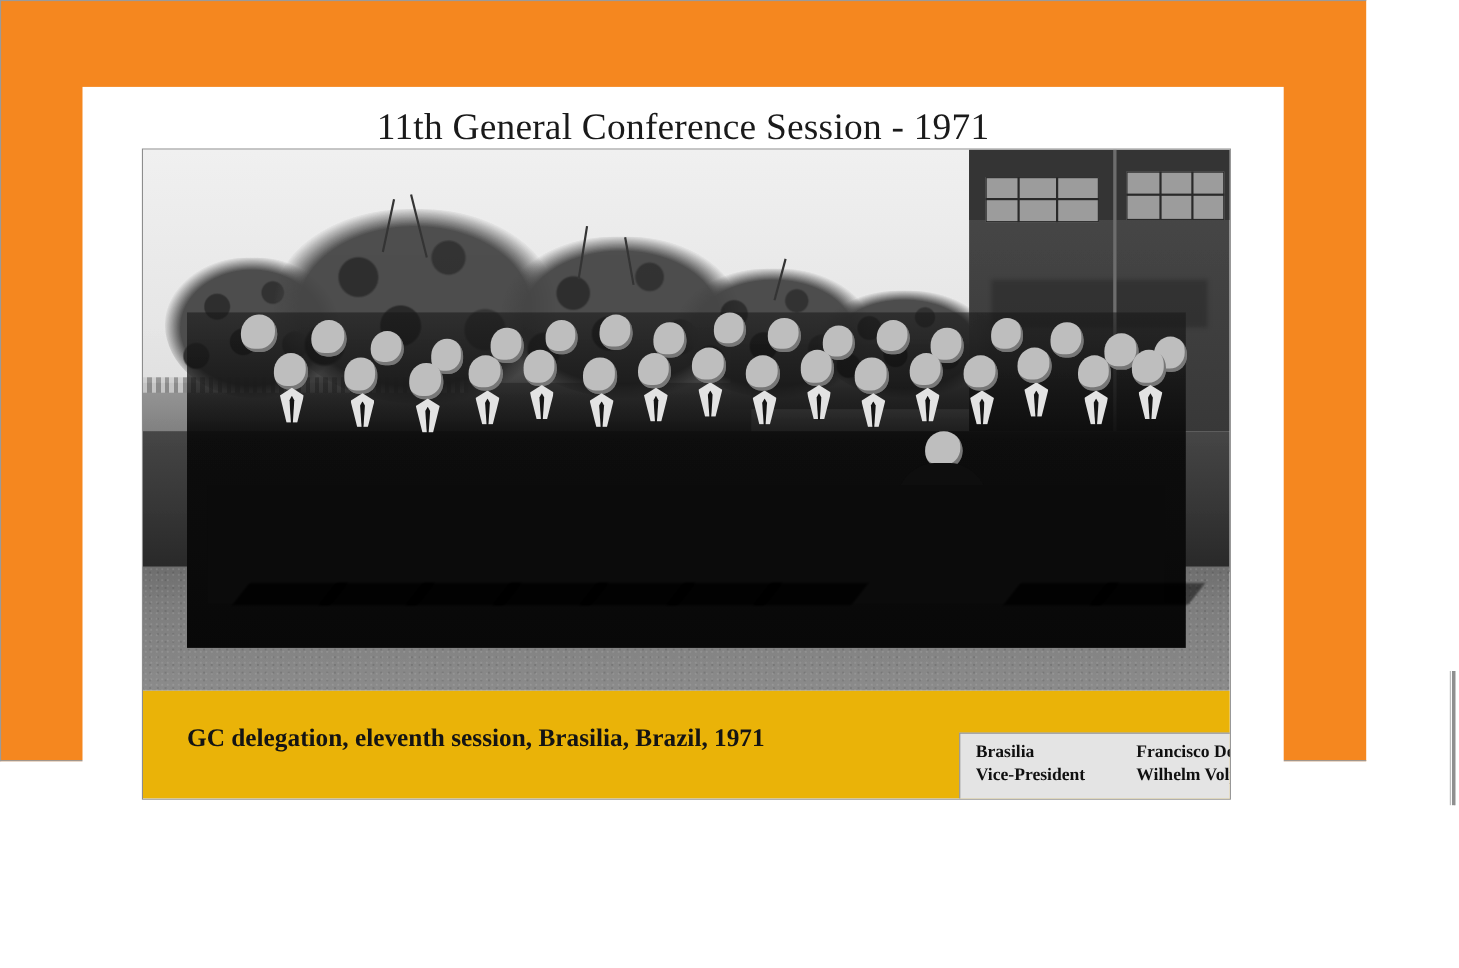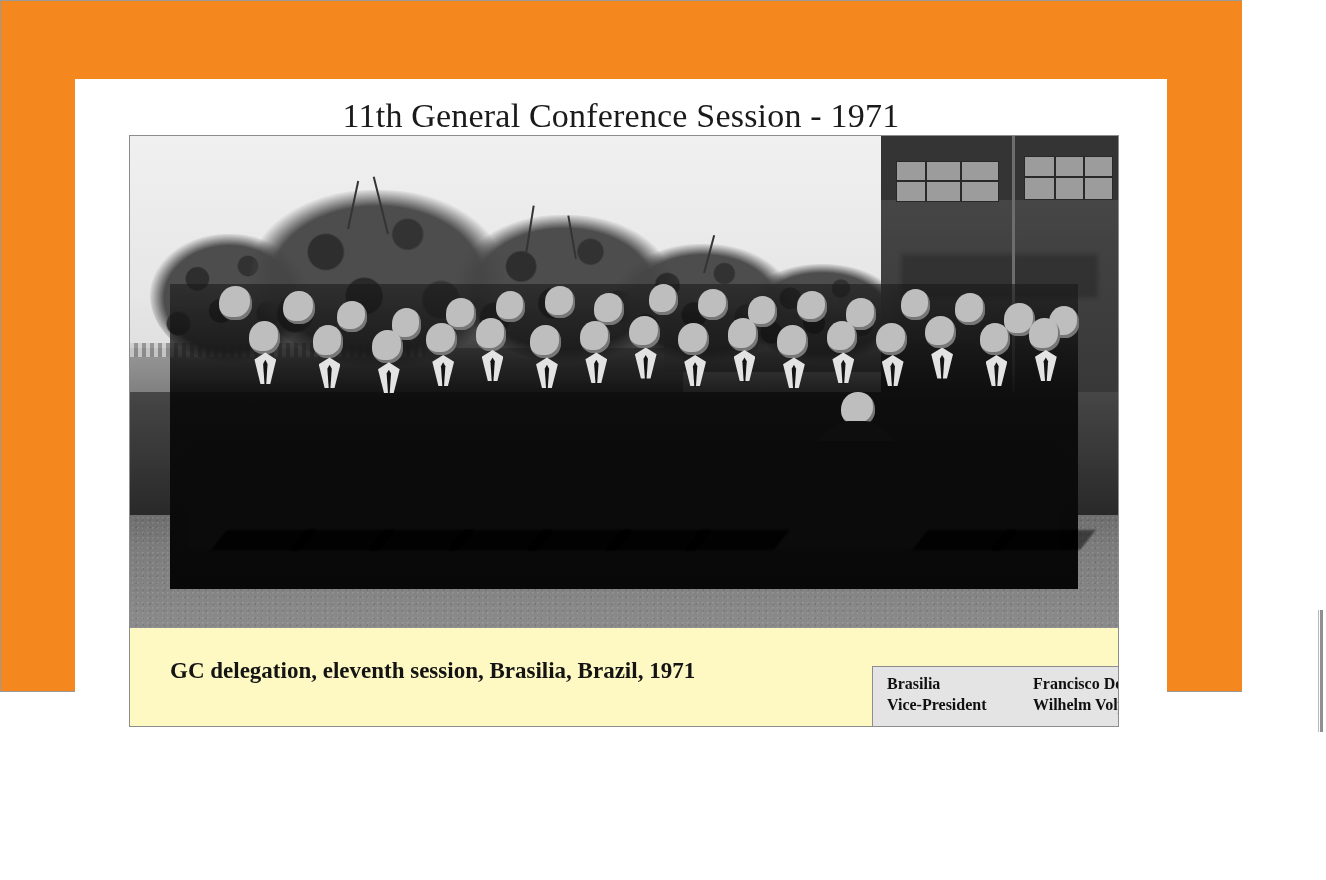--- a/index.html
+++ b/index.html
@@ -189,21 +189,21 @@
     position:absolute; background:rgba(0,0,0,.45);
     transform: skewX(-38deg);
     filter: blur(1.2px);
   }
 
   
   #caption-band {
     position:absolute;
     left:0; top:492px;
     width:988px; height:98px;
-    background:#fef9c3;
+    background:#eab308;
   }
   #caption-text{
     position:absolute;
     left:40px; top:30px;
     font-family:"Liberation Serif", serif;
     font-size:23px;
     font-weight:700;
     color:#141414;
     white-space:nowrap;
   }

